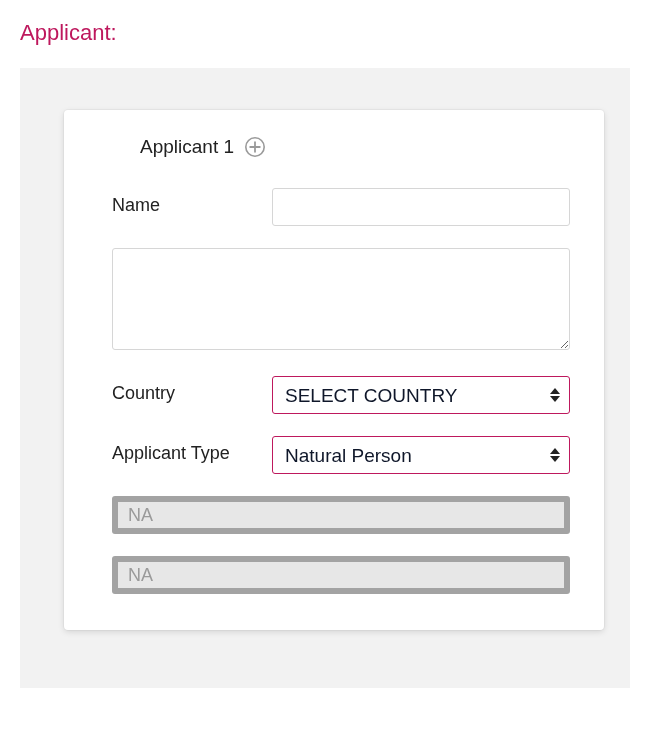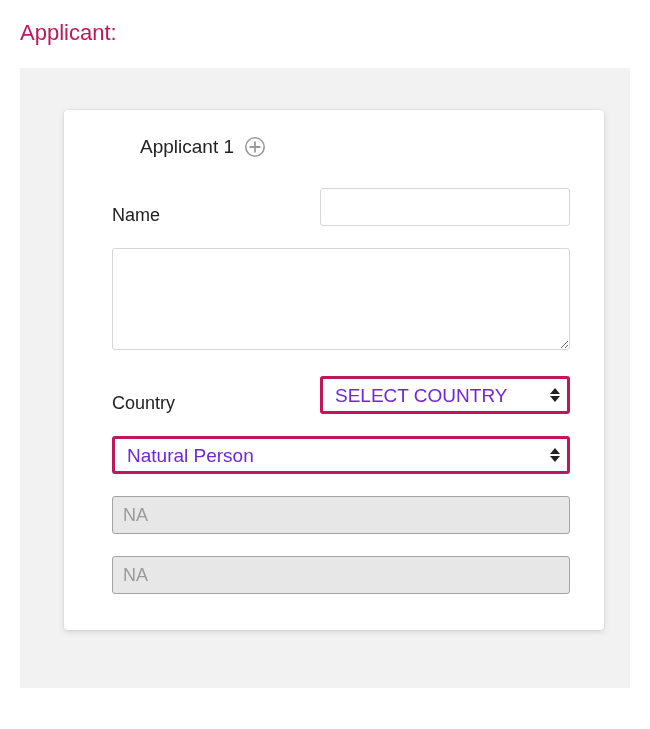--- a/index.html
+++ b/index.html
@@ -49,24 +49,23 @@
     width: 22px;
     height: 22px;
     display: inline-flex;
     align-items: center;
     justify-content: center;
     cursor: pointer;
   }
   .add-icon svg { display: block; }
   .form-row {
     display: flex;
-    align-items: flex-end;
+    align-items: flex-start;
     margin-bottom: 22px;
     padding-left: 18px;
-    gap: 48px;
   }
   .form-row:last-child { margin-bottom: 0; }
   .label-col {
     width: 160px;
     flex: 0 0 160px;
     font-size: 18px;
     color: #222;
     padding-top: 6px;
     line-height: 1.25;
   }
@@ -94,29 +93,29 @@
     background: #fff;
     font-family: inherit;
   }
   .select-wrap {
     position: relative;
     width: 100%;
   }
   .select-input {
     width: 100%;
     height: 38px;
-    border: 3px solid #be185d;
+    border: 1px solid #be185d;
     border-radius: 3px;
     font-size: 19px;
     padding: 4px 34px 4px 12px;
     background: #fff;
     appearance: none;
     -webkit-appearance: none;
     -moz-appearance: none;
-    color: #6d28d9;
+    color: #0f172a;
   }
   .select-caret {
     position: absolute;
     right: 10px;
     top: 50%;
     transform: translateY(-50%);
     pointer-events: none;
     display: flex;
     flex-direction: column;
     gap: 2px;
@@ -124,21 +123,21 @@
   .select-caret .tri {
     width: 0; height: 0;
     border-left: 5px solid transparent;
     border-right: 5px solid transparent;
   }
   .select-caret .up { border-bottom: 6px solid #222; }
   .select-caret .down { border-top: 6px solid #222; }
   .disabled-input {
     width: 100%;
     height: 38px;
-    border: 1px solid #a3a3a3;
+    border: 6px solid #a3a3a3;
     border-radius: 3px;
     font-size: 18px;
     padding: 4px 10px;
     background: #e7e7e7;
     color: #9a9a9a;
   }
 </style>
 </head>
 <body>
 
@@ -181,20 +180,21 @@
             </select>
             <span class="select-caret">
               <span class="tri up"></span>
               <span class="tri down"></span>
             </span>
           </div>
         </div>
       </div>
 
       <div class="form-row">
+        <div class="label-col">Applicant Type</div>
         <div class="input-col">
           <div class="select-wrap">
             <select class="select-input">
               <option>Natural Person</option>
             </select>
             <span class="select-caret">
               <span class="tri up"></span>
               <span class="tri down"></span>
             </span>
           </div>

